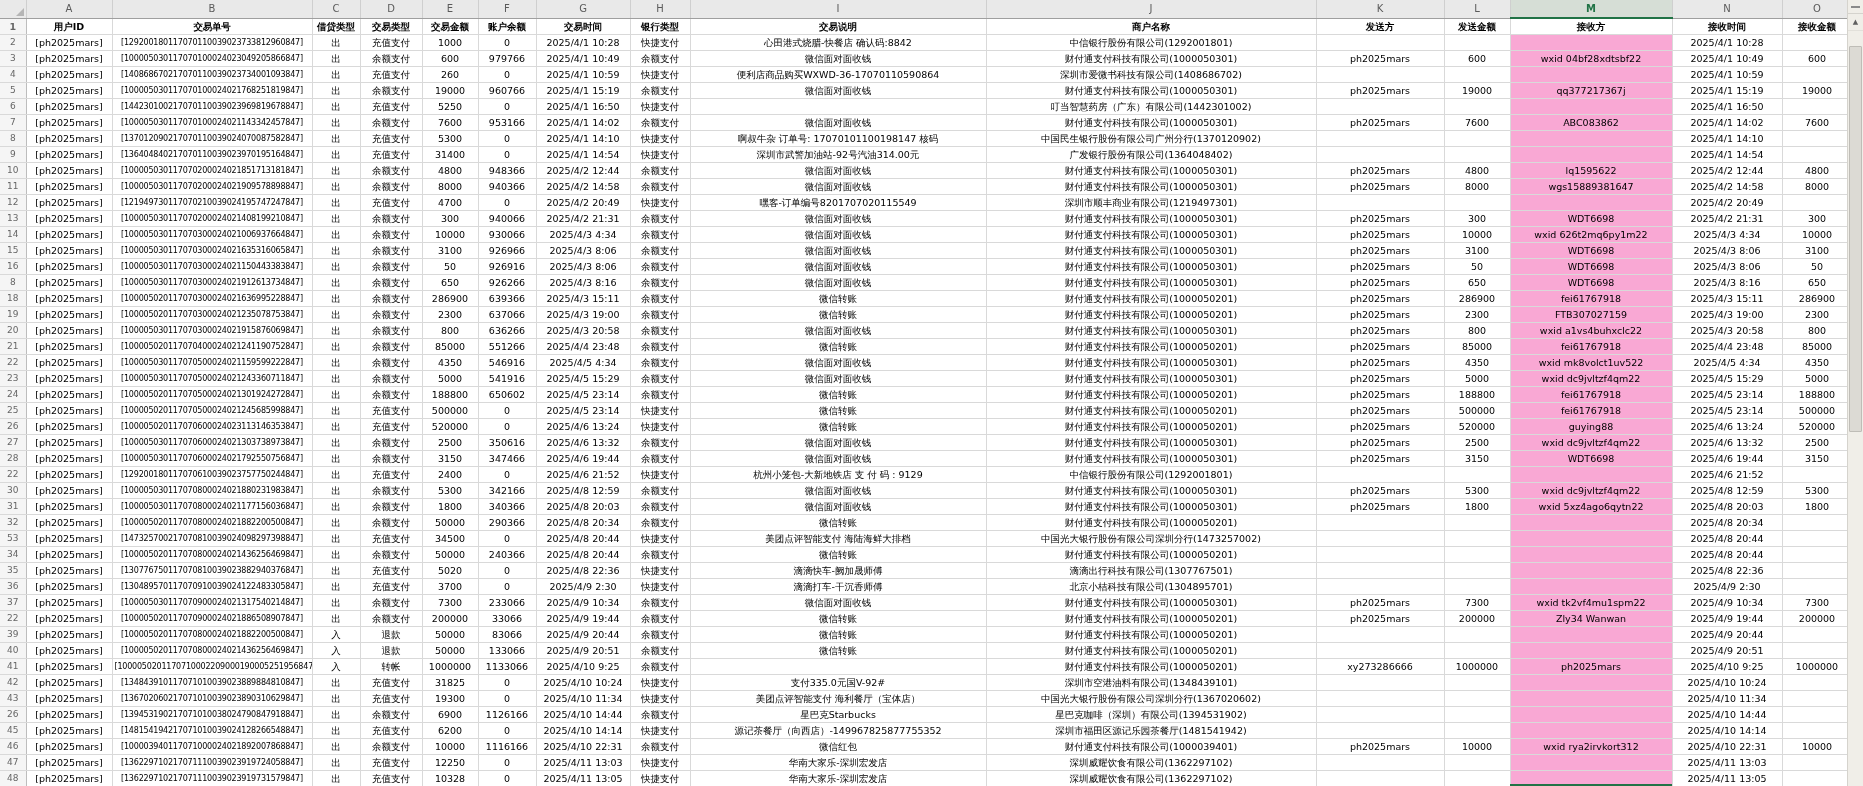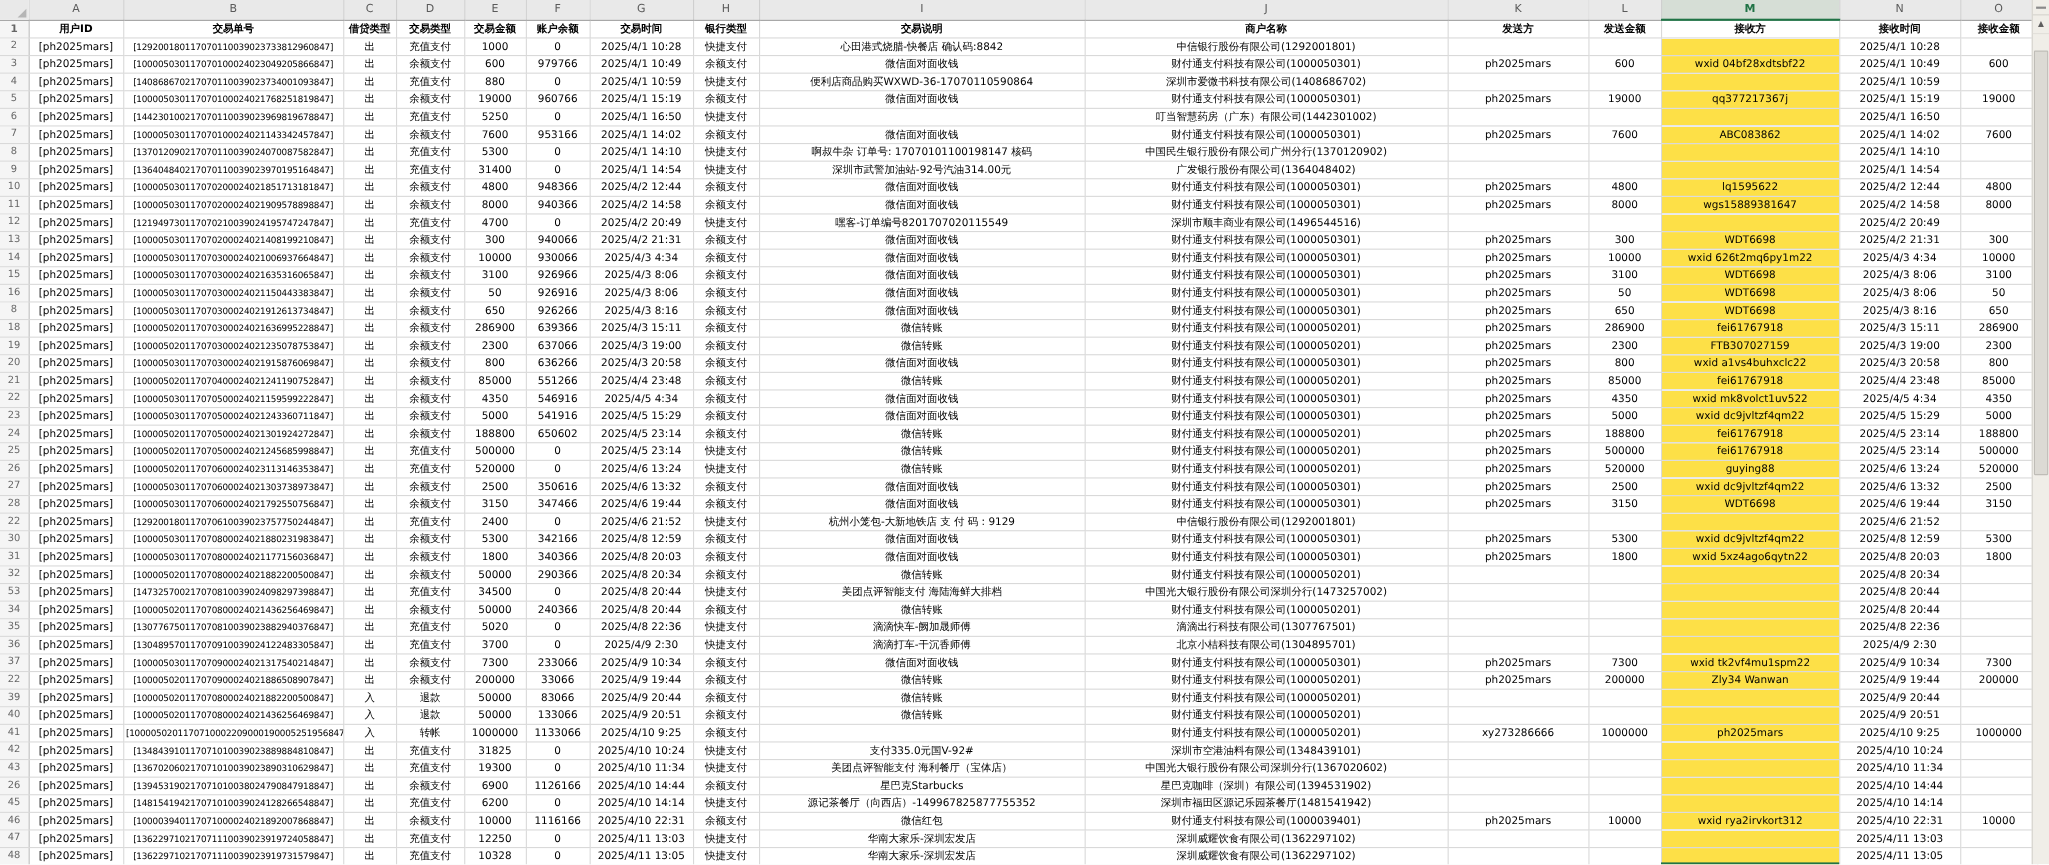--- a/index.html
+++ b/index.html
@@ -16,21 +16,21 @@
   td.corner{position:relative;background:#e9e9e9;}
   td.corner::after{content:"";position:absolute;right:2px;bottom:2px;
      border-left:8px solid transparent;border-bottom:8px solid #b5b5b5;}
   
   td.rownum{background:#f5f5f5;color:#666;font-size:9px;border-right:1px solid #bdbdbd;}
   
   tr.hdr td{font-weight:bold;font-size:9.5px;}
   
   td.col-b{font-size:8px;letter-spacing:-0.2px;}
   
-  td.m-tint{background:#fde047;}
+  td.m-tint{background:#f9a8d4;}
   
   .m-bottom-line{position:absolute;bottom:0;height:2px;background:#217346;z-index:5;}
   
   .vscroll{position:absolute;top:0;right:0;width:15px;height:786px;background:#f0eee8;
            border-left:1px solid #d5d3cd;z-index:6;}
   .scroll-split{height:13px;border-bottom:1px solid #d5d3cd;position:relative;}
   .split-dash{position:absolute;left:3px;right:3px;top:6px;height:2px;background:#8a8a8a;}
   .scroll-up{height:16px;display:flex;align-items:center;justify-content:center;
              font-size:7px;color:#5f5f5f;border-bottom:1px solid #e2e0da;}
   .scroll-thumb{position:absolute;top:46px;left:1px;right:1px;height:384px;
@@ -131,21 +131,21 @@
           <td class="m-tint">wxid 04bf28xdtsbf22</td>
           <td>2025/4/1 10:49</td>
           <td>600</td>
         </tr>
         <tr>
           <td class="rownum">4</td>
           <td>[ph2025mars]</td>
           <td class="col-b">[140868670217070110039023734001093847]</td>
           <td>出</td>
           <td>充值支付</td>
-          <td>880</td>
+          <td>260</td>
           <td>0</td>
           <td>2025/4/1 10:59</td>
           <td>快捷支付</td>
           <td>便利店商品购买WXWD-36-17070110590864</td>
           <td>深圳市爱微书科技有限公司(1408686702)</td>
           <td></td>
           <td></td>
           <td class="m-tint"></td>
           <td>2025/4/1 10:59</td>
           <td></td>
@@ -280,21 +280,21 @@
           <td class="rownum">12</td>
           <td>[ph2025mars]</td>
           <td class="col-b">[121949730117070210039024195747247847]</td>
           <td>出</td>
           <td>充值支付</td>
           <td>4700</td>
           <td>0</td>
           <td>2025/4/2 20:49</td>
           <td>快捷支付</td>
           <td>嘿客-订单编号8201707020115549</td>
-          <td>深圳市顺丰商业有限公司(1496544516)</td>
+          <td>深圳市顺丰商业有限公司(1219497301)</td>
           <td></td>
           <td></td>
           <td class="m-tint"></td>
           <td>2025/4/2 20:49</td>
           <td></td>
         </tr>
         <tr>
           <td class="rownum">13</td>
           <td>[ph2025mars]</td>
           <td class="col-b">[100005030117070200024021408199210847]</td>

